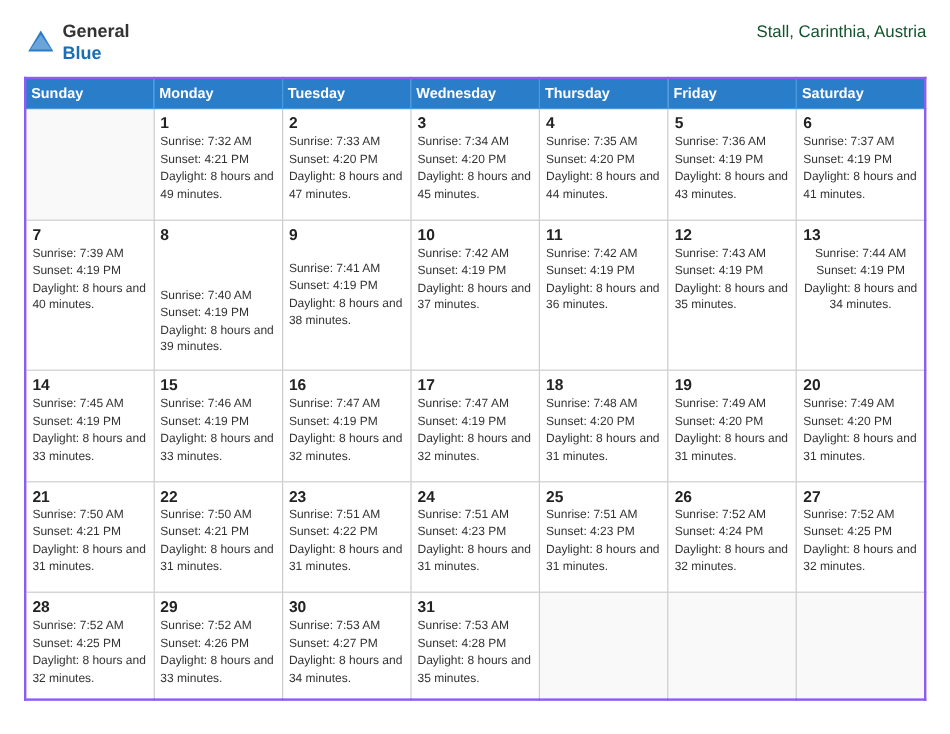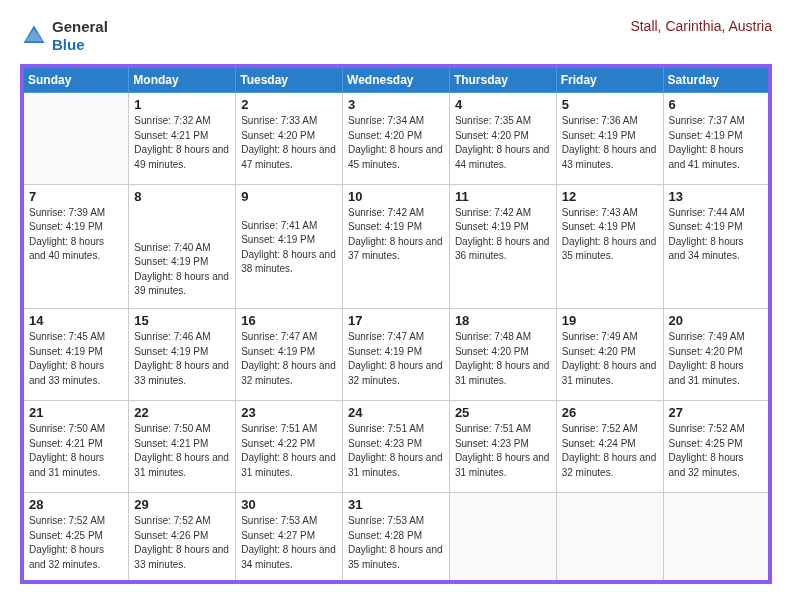--- a/index.html
+++ b/index.html
@@ -43,25 +43,25 @@
       text-align: right;
     }
     .month-title {
       font-size: 32px;
       font-weight: 300;
       color: #222;
       line-height: 1.1;
     }
     .location {
       font-size: 14px;
-      color: #7f1d1d;
+      color: #14532d;
     }
     .calendar {
       flex: 1;
-      border: 4px solid #8b5cf6;
+      border: 2px solid #8b5cf6;
       border-collapse: collapse;
       width: 100%;
       table-layout: fixed;
     }
     .calendar th {
       background: #2a7dc9;
       color: #fff;
       font-size: 12px;
       font-weight: 600;
       padding: 5px 4px;
@@ -200,21 +200,21 @@
 Daylight: 8 hours and 36 minutes.</div>
           </td>
           <td>
             <span class="day-num">12</span>
             <div class="day-info" style="white-space: pre-line;">Sunrise: 7:43 AM
 Sunset: 4:19 PM
 Daylight: 8 hours and 35 minutes.</div>
           </td>
           <td>
             <span class="day-num">13</span>
-            <div class="day-info" style="white-space: pre-line;">Sunrise: 7:44 AM
+            <div class="day-info" style="white-space: pre-line; text-align: center;">Sunrise: 7:44 AM
 Sunset: 4:19 PM
 Daylight: 8 hours and 34 minutes.</div>
           </td>
         </tr>
         <tr>
           <td>
             <span class="day-num">14</span>
             <div class="day-info" style="white-space: pre-line;">Sunrise: 7:45 AM
 Sunset: 4:19 PM
 Daylight: 8 hours and 33 minutes.</div>

